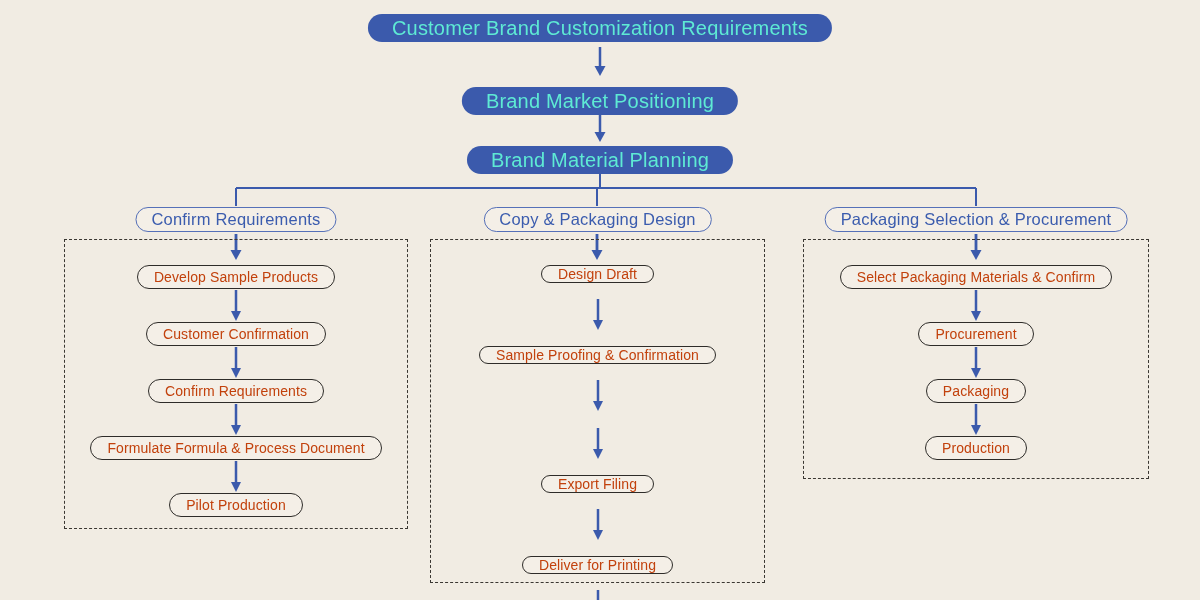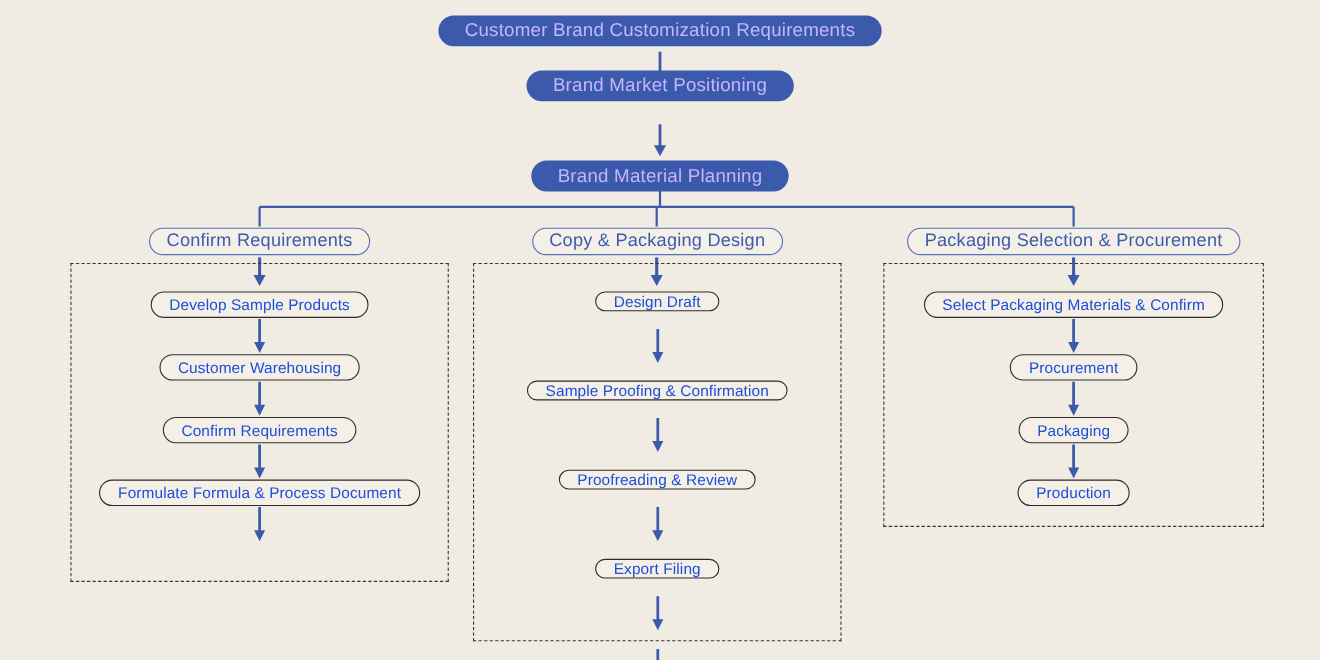--- a/index.html
+++ b/index.html
@@ -28,22 +28,22 @@
     white-space: nowrap;
     z-index: 1;
   }
   .pill-solid {
     position: absolute;
     left: 50%;
     transform: translateX(-50%);
     height: 28px;
     padding: 0 24px;
     background: #3b5aac;
-    color: #c4b5fd;
-    font-size: 17px;
+    color: #5eead4;
+    font-size: 20px;
     font-weight: 500;
     letter-spacing: 0.2px;
   }
   .column {
     position: absolute;
     top: 207px;
     z-index: 1;
   }
   .col-header {
     position: absolute;
@@ -69,21 +69,21 @@
     display: flex;
     flex-direction: column;
     align-items: center;
     padding-top: 25px;
   }
   .step {
     height: 24px;
     padding: 0 16px;
     background: #f4efe7;
     border: 1.5px solid #2e2c29;
-    color: #1d4ed8;
+    color: #c2410c;
     font-size: 14px;
     font-weight: 500;
     letter-spacing: 0.1px;
   }
   .step-arrow { display: block; flex: 0 0 auto; }
 </style>
 </head>
 <body>
 
 <div class="canvas">
@@ -102,72 +102,73 @@
       <line x1="236" y1="234" x2="236" y2="251" stroke-width="2.8"></line>
       <polygon points="230.5,250 241.5,250 236,260" stroke="none"></polygon>
       <line x1="597" y1="234" x2="597" y2="251" stroke-width="2.8"></line>
       <polygon points="591.5,250 602.5,250 597,260" stroke="none"></polygon>
       <line x1="976" y1="234" x2="976" y2="251" stroke-width="2.8"></line>
       <polygon points="970.5,250 981.5,250 976,260" stroke="none"></polygon>
     </g>
   </svg>
 
   <div class="pill pill-solid" style="top:14px;">Customer Brand Customization Requirements</div>
-  <div class="pill pill-solid" style="top:64px;">Brand Market Positioning</div>
+  <div class="pill pill-solid" style="top:87px;">Brand Market Positioning</div>
   <div class="pill pill-solid" style="top:146px;">Brand Material Planning</div>
 
   <div class="column" style="left:64px; width:344px;">
     <div class="pill col-header">Confirm Requirements</div>
     <div class="dashed-box" style="height:290px;">
       <div class="pill step">Develop Sample Products</div>
       <svg class="step-arrow" width="12" height="33">
         <line x1="6" y1="1" x2="6" y2="23" stroke="#3b5aac" stroke-width="2.5"></line>
         <polygon points="1,22 11,22 6,32" fill="#3b5aac"></polygon>
       </svg>
-      <div class="pill step">Customer Warehousing</div>
+      <div class="pill step">Customer Confirmation</div>
       <svg class="step-arrow" width="12" height="33">
         <line x1="6" y1="1" x2="6" y2="23" stroke="#3b5aac" stroke-width="2.5"></line>
         <polygon points="1,22 11,22 6,32" fill="#3b5aac"></polygon>
       </svg>
       <div class="pill step">Confirm Requirements</div>
       <svg class="step-arrow" width="12" height="33">
         <line x1="6" y1="1" x2="6" y2="23" stroke="#3b5aac" stroke-width="2.5"></line>
         <polygon points="1,22 11,22 6,32" fill="#3b5aac"></polygon>
       </svg>
       <div class="pill step">Formulate Formula &amp; Process Document</div>
       <svg class="step-arrow" width="12" height="33">
         <line x1="6" y1="1" x2="6" y2="23" stroke="#3b5aac" stroke-width="2.5"></line>
         <polygon points="1,22 11,22 6,32" fill="#3b5aac"></polygon>
       </svg>
+      <div class="pill step">Pilot Production</div>
     </div>
   </div>
 
   <div class="column" style="left:430px; width:335px;">
     <div class="pill col-header">Copy &amp; Packaging Design</div>
     <div class="dashed-box" style="height:344px;gap:15px;">
       <div class="pill step">Design Draft</div>
       <svg class="step-arrow" width="12" height="33">
         <line x1="6" y1="1" x2="6" y2="23" stroke="#3b5aac" stroke-width="2.5"></line>
         <polygon points="1,22 11,22 6,32" fill="#3b5aac"></polygon>
       </svg>
       <div class="pill step">Sample Proofing &amp; Confirmation</div>
       <svg class="step-arrow" width="12" height="33">
         <line x1="6" y1="1" x2="6" y2="23" stroke="#3b5aac" stroke-width="2.5"></line>
         <polygon points="1,22 11,22 6,32" fill="#3b5aac"></polygon>
       </svg>
-      <div class="pill step">Proofreading &amp; Review</div>
       <svg class="step-arrow" width="12" height="33">
         <line x1="6" y1="1" x2="6" y2="23" stroke="#3b5aac" stroke-width="2.5"></line>
         <polygon points="1,22 11,22 6,32" fill="#3b5aac"></polygon>
       </svg>
       <div class="pill step">Export Filing</div>
       <svg class="step-arrow" width="12" height="33">
         <line x1="6" y1="1" x2="6" y2="23" stroke="#3b5aac" stroke-width="2.5"></line>
         <polygon points="1,22 11,22 6,32" fill="#3b5aac"></polygon>
       </svg>
+      <div class="pill step">Deliver for Printing</div>
       <svg class="step-arrow" width="12" height="33">
         <line x1="6" y1="1" x2="6" y2="23" stroke="#3b5aac" stroke-width="2.5"></line>
         <polygon points="1,22 11,22 6,32" fill="#3b5aac"></polygon>
       </svg>
     </div>
   </div>
 
   <div class="column" style="left:803px; width:346px;">
     <div class="pill col-header">Packaging Selection &amp; Procurement</div>
     <div class="dashed-box" style="height:240px;">

